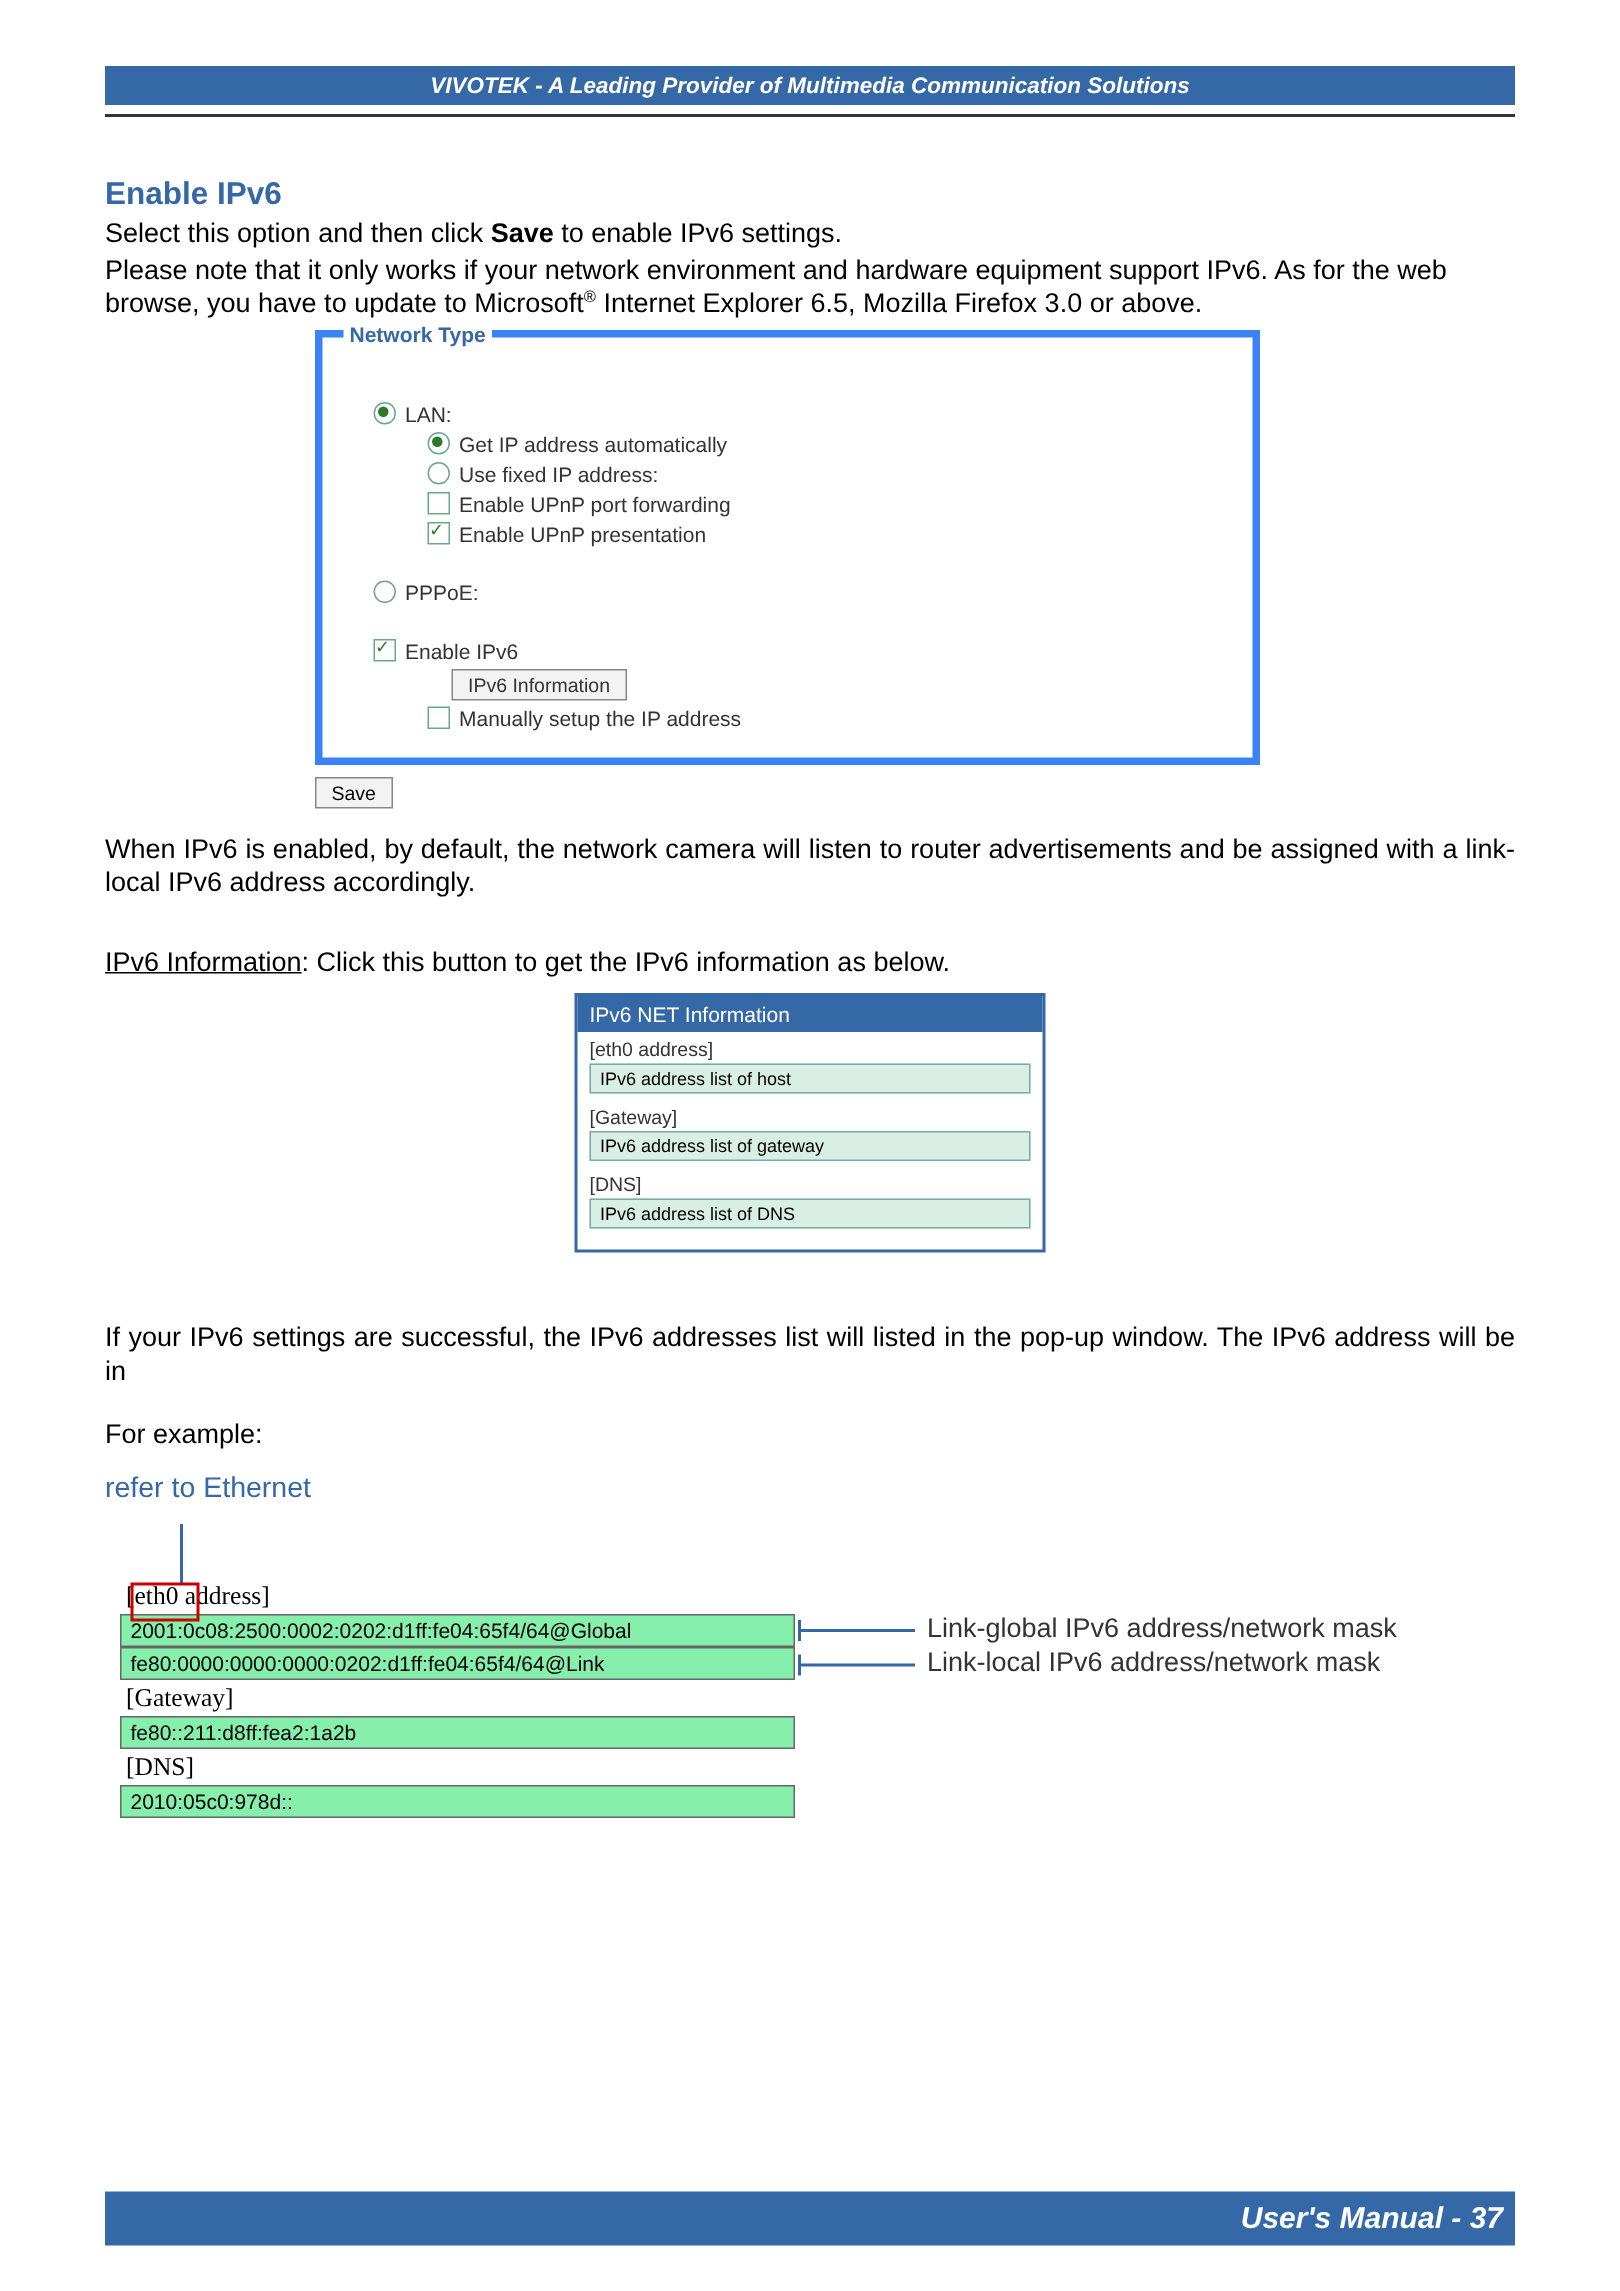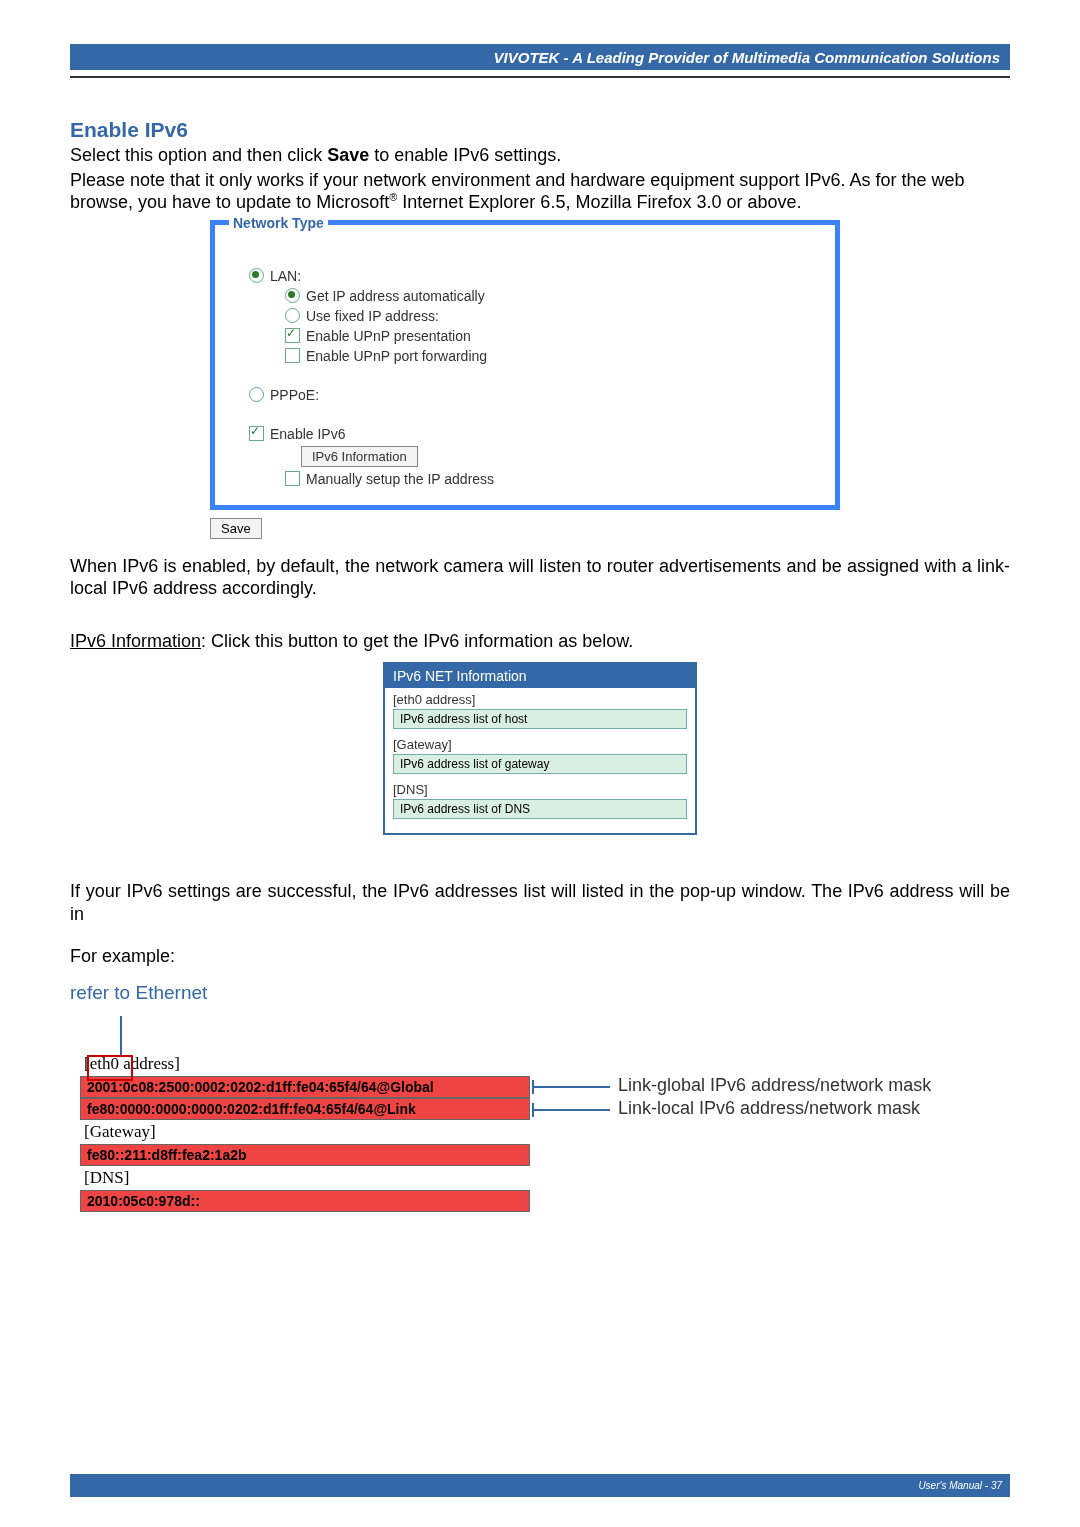--- a/index.html
+++ b/index.html
@@ -19,21 +19,21 @@
   }
   .header-band {
     height: 26px;
     background: #3568a6;
     color: #fff;
     font-style: italic;
     font-weight: bold;
     font-size: 15px;
     display: flex;
     align-items: center;
-    justify-content: flex-end;
+    justify-content: center;
     padding: 0 10px;
     margin-bottom: 6px;
   }
   .rule {
     height: 2px;
     background: #333;
     margin-bottom: 40px;
   }
   .section-title {
     color: #3568a6;
@@ -132,22 +132,21 @@
     margin-top: 4px;
     font-size: 15px;
   }
   .ex-table { width: 450px; }
   .ex-table .lbl { font-family: "Times New Roman", serif; font-size: 17px; padding: 2px 4px; }
   .ex-table .cell {
     border: 1px solid #666;
     padding: 2px 6px;
     font-family: Arial, sans-serif;
     font-size: 14px;
-    background: #ef4444;
-    font-weight: bold;
+    background: #86efac;
   }
   .pointer-line {
     position: absolute;
     height: 2px;
     background: #3568a6;
     z-index: 2;
   }
   .pointer-line .tick {
     position: absolute; width: 2px; height: 14px; background: #3568a6; left: 0; top: -6px;
   }
@@ -170,29 +169,30 @@
     height: 40px;
     background: #3568a6;
     left: 40px;
     top: 8px;
   }
   .footer {
     position: absolute;
     bottom: 30px;
     left: 70px;
     right: 70px;
-    height: 23px;
+    height: 36px;
     background: #3568a6;
     color: #fff;
     font-style: italic;
-    font-size: 10px;
+    font-size: 20px;
     display: flex;
     align-items: center;
     justify-content: flex-end;
     padding: 0 8px;
+    font-weight: bold;
   }
   .underline { text-decoration: underline; }
 </style>
 </head>
 <body>
 
 <div class="page">
   <div class="header-band">
     <span>VIVOTEK - A Leading Provider of Multimedia Communication Solutions</span>
   </div>
@@ -216,26 +216,26 @@
     </div>
     <div class="row indent2">
       <span class="radio sel"></span>
       <span>Get IP address automatically</span>
     </div>
     <div class="row indent2">
       <span class="radio"></span>
       <span>Use fixed IP address:</span>
     </div>
     <div class="row indent2">
+      <span class="checkbox"></span>
+      <span>Enable UPnP port forwarding</span>
+    </div>
+    <div class="row indent2">
       <span class="checkbox sel"></span>
       <span>Enable UPnP presentation</span>
-    </div>
-    <div class="row indent2">
-      <span class="checkbox"></span>
-      <span>Enable UPnP port forwarding</span>
     </div>
     <div class="row indent1">
       <span class="radio"></span>
       <span>PPPoE:</span>
     </div>
     <div class="row indent1">
       <span class="checkbox sel"></span>
       <span>Enable IPv6</span>
     </div>
     <div class="row" style="margin-left:76px;">

